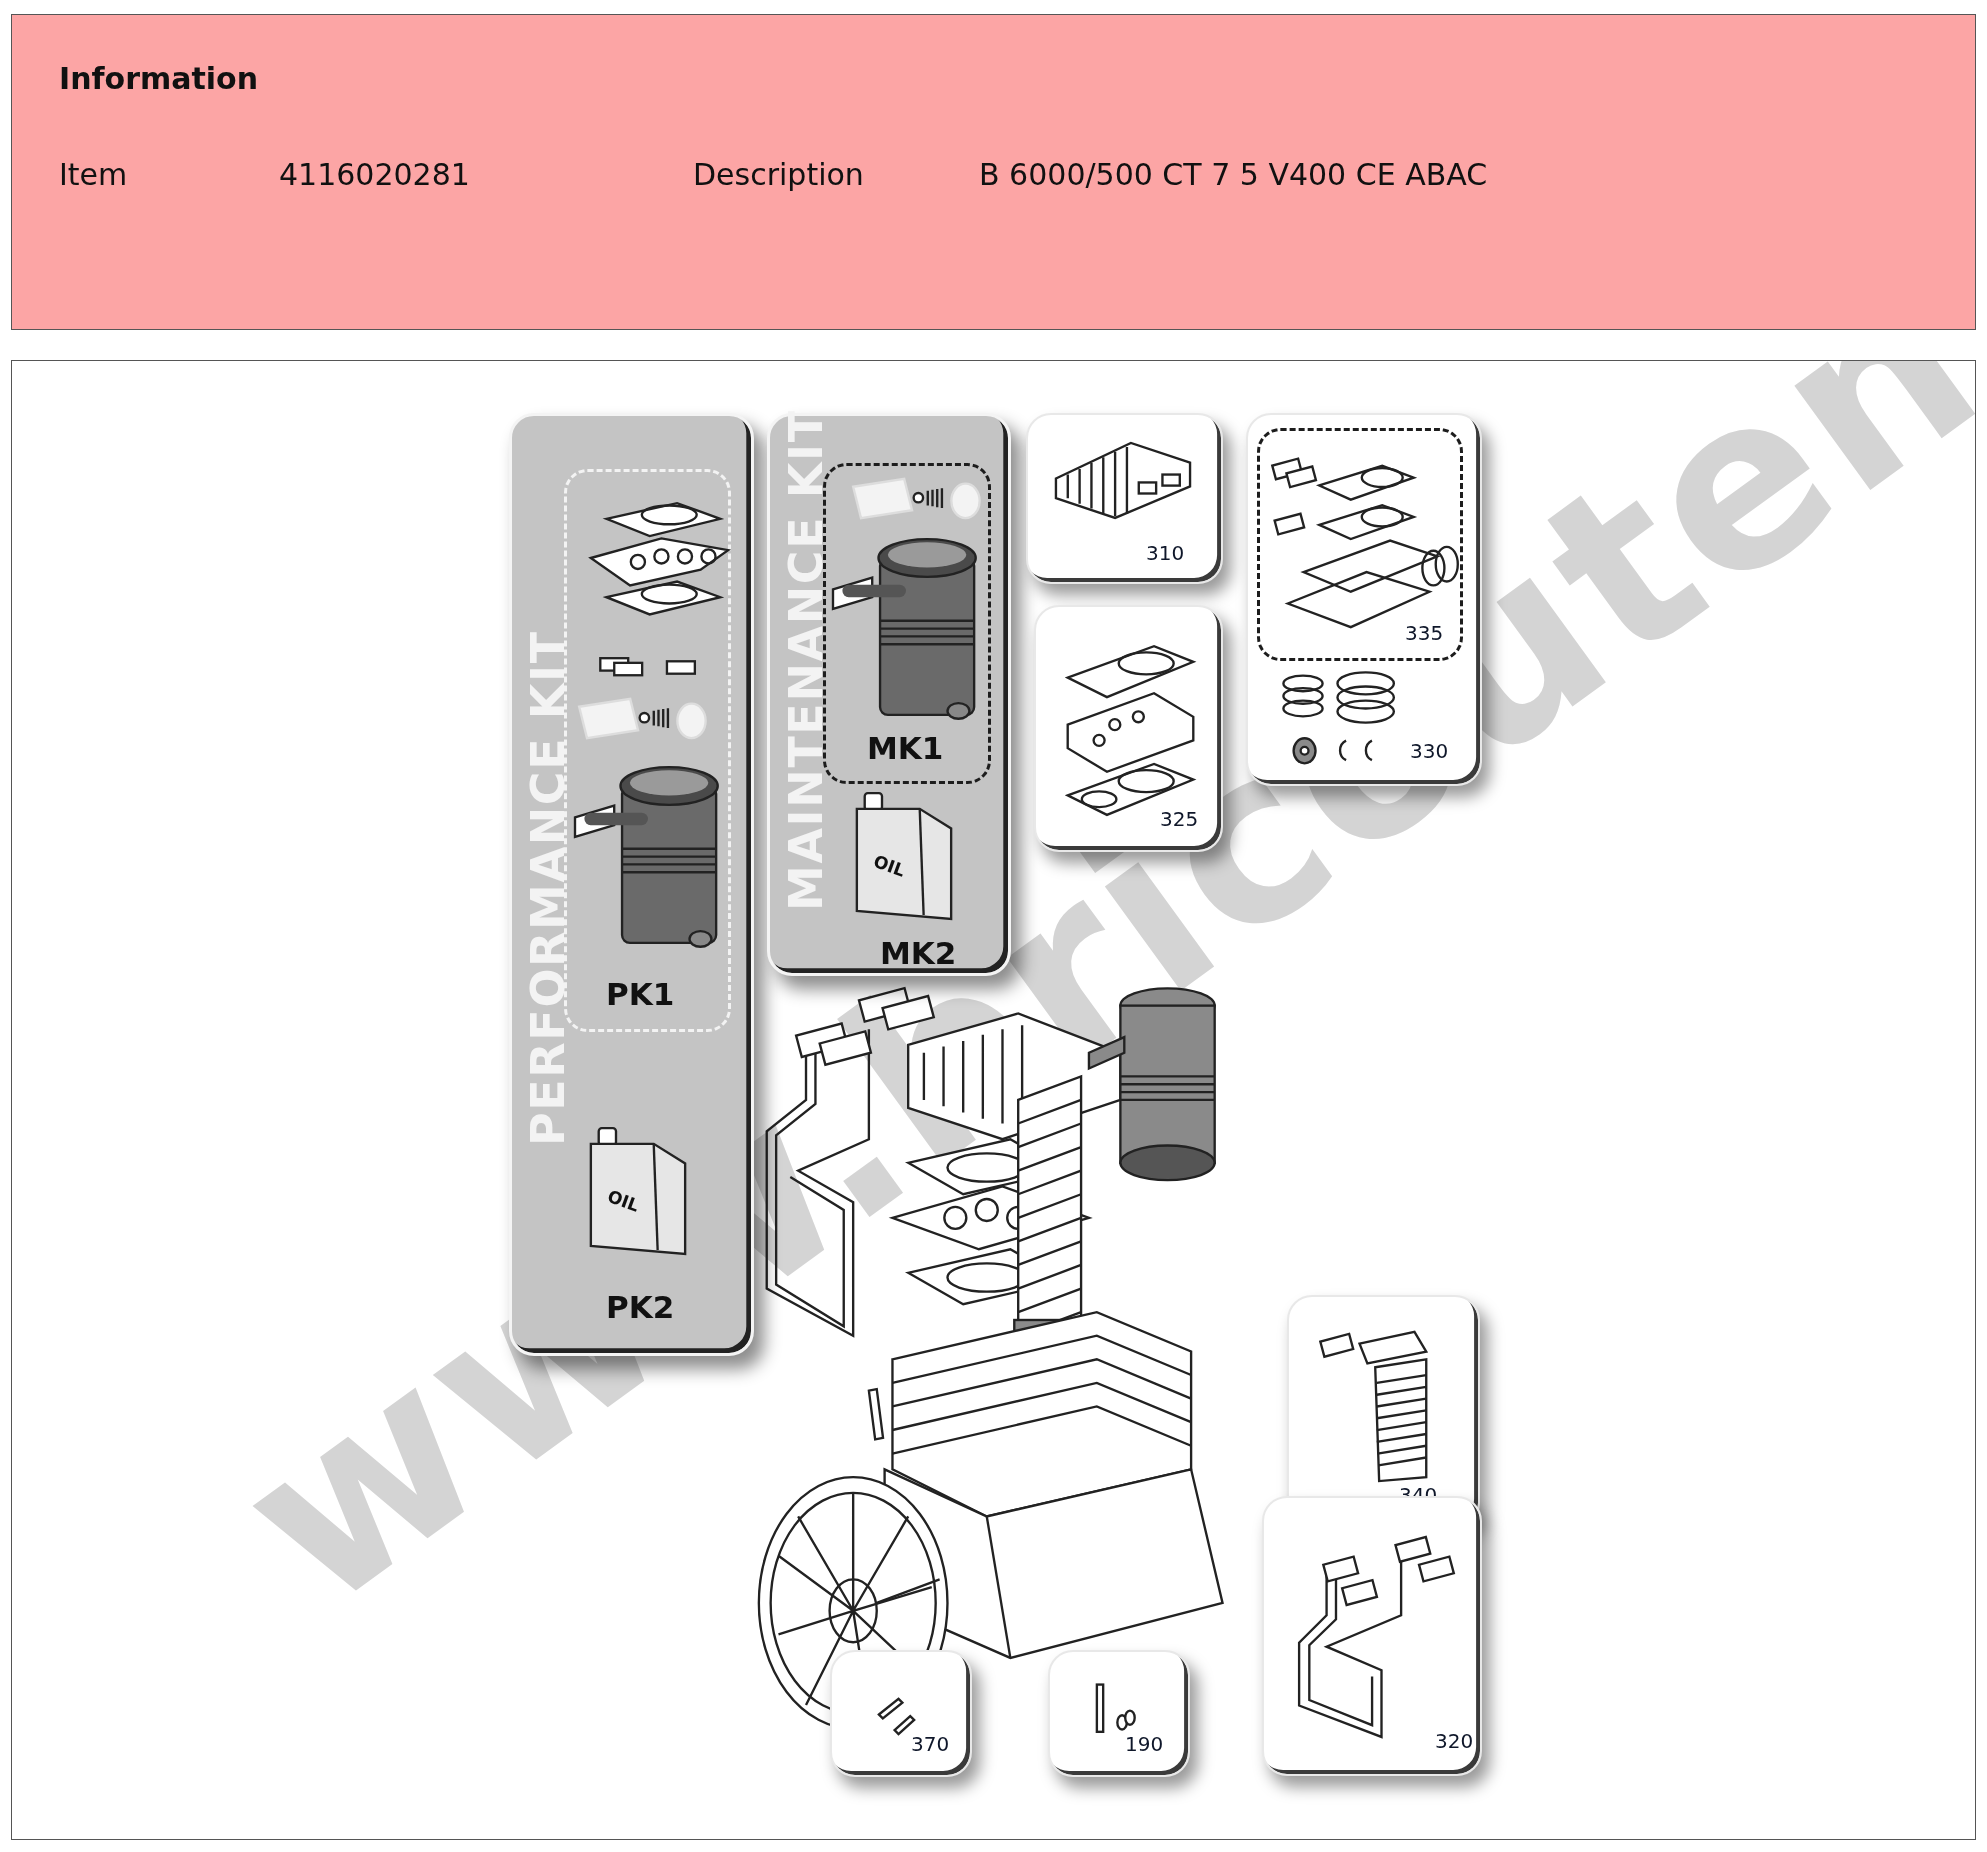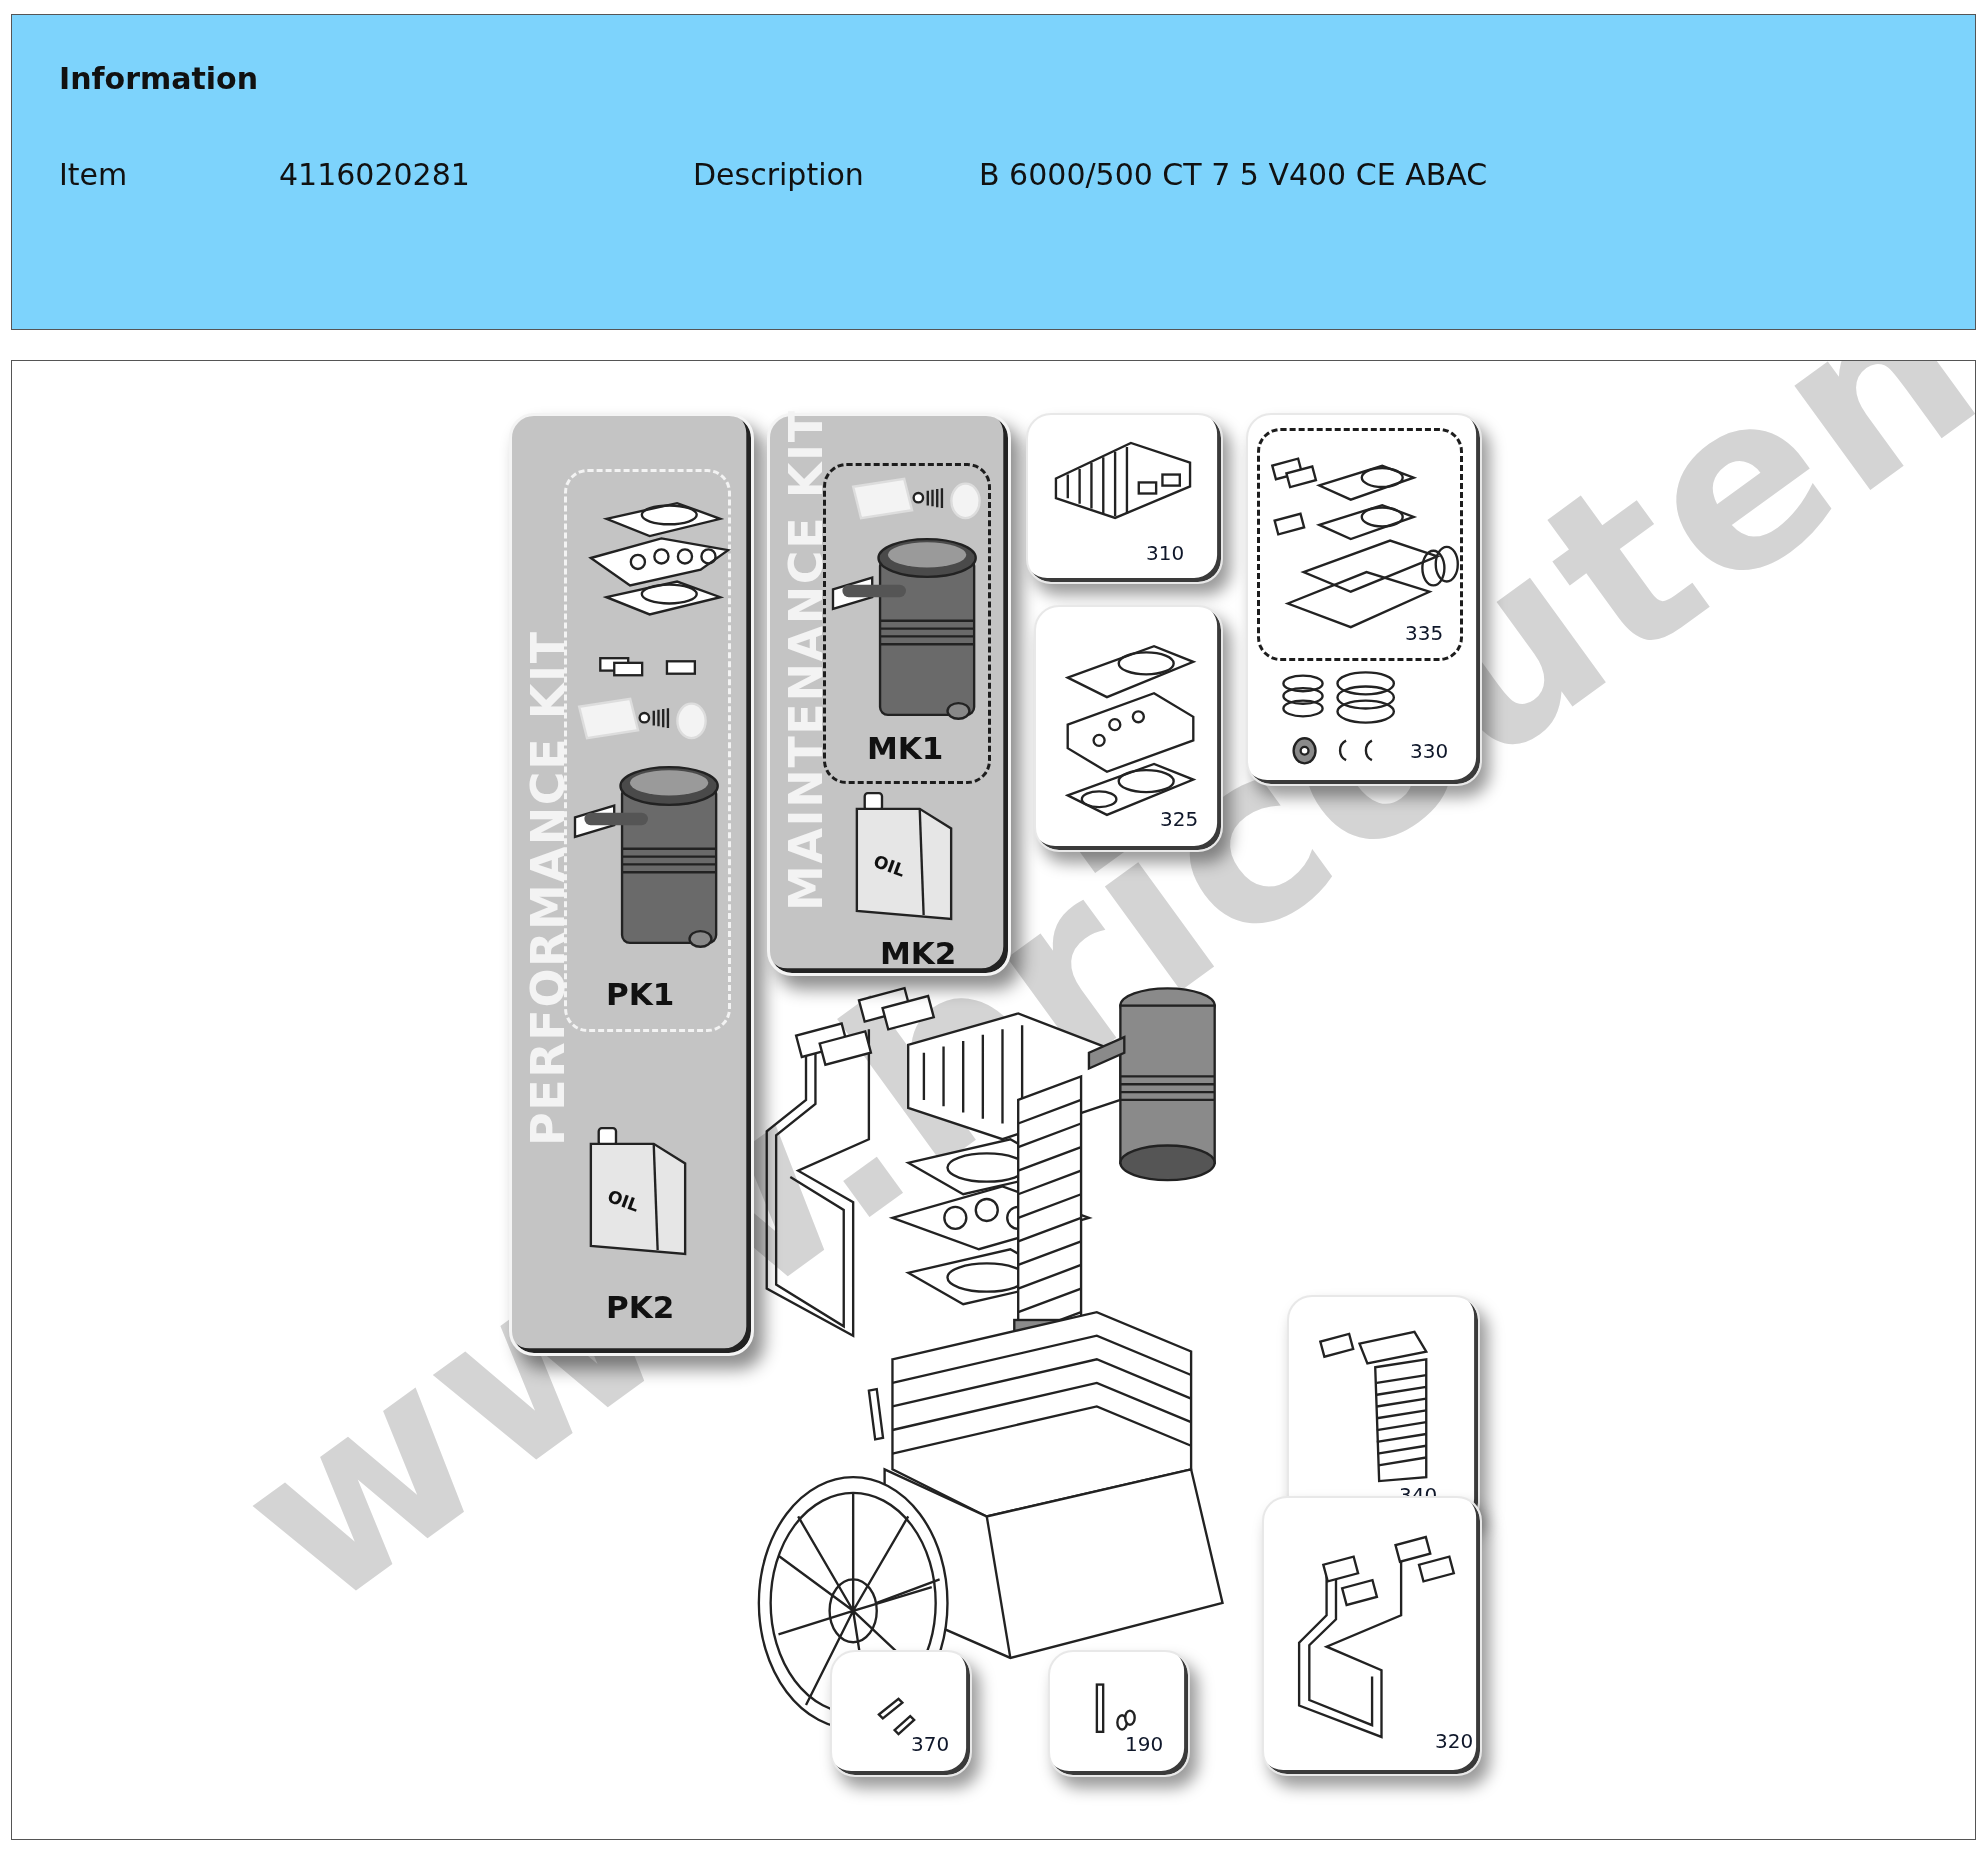--- a/index.html
+++ b/index.html
@@ -1,18 +1,18 @@
 <!DOCTYPE html>
 <html style="font-size:12.6px"><head>
   <meta charset="utf-8">
   <style>
     html, body { margin: 0; padding: 0; background: #ffffff; }
     body { width: 1987px; height: 1853px; position: relative; overflow: hidden; font-family: "DejaVu Sans", sans-serif; color: #111; }
 
-    .info-box { position: absolute; left: 11px; top: 14px; width: 1965px; height: 316px; border: 1.6px solid #555; box-sizing: border-box; background: #7dd3fc; }
+    .info-box { position: absolute; left: 11px; top: 14px; width: 1965px; height: 316px; border: 1.6px solid #555; box-sizing: border-box; background: #fca5a5; }
     .info-title { position: absolute; left: 47px; top: 46px; font-size: 30px; font-weight: bold; color: #111; }
     .info-label, .info-value { position: absolute; top: 142px; font-size: 30px; color: #111; }
     .lbl-item { left: 47px; }
     .val-item { left: 267px; }
     .lbl-desc { left: 681px; }
     .val-desc { left: 967px; }
 
     .diagram-box { position: absolute; left: 11px; top: 360px; width: 1965px; height: 1480px; border: 1.6px solid #555; box-sizing: border-box; background: #fff; overflow: hidden; }
 
     .watermark { position: absolute; left: 181px; top: 1077px; font-size: 236px; font-weight: bold; color: #d4d4d4; transform: rotate(-36deg); transform-origin: left top; white-space: nowrap; pointer-events: none; z-index: 0; font-family: "DejaVu Sans", sans-serif; letter-spacing: 4.7px; }

